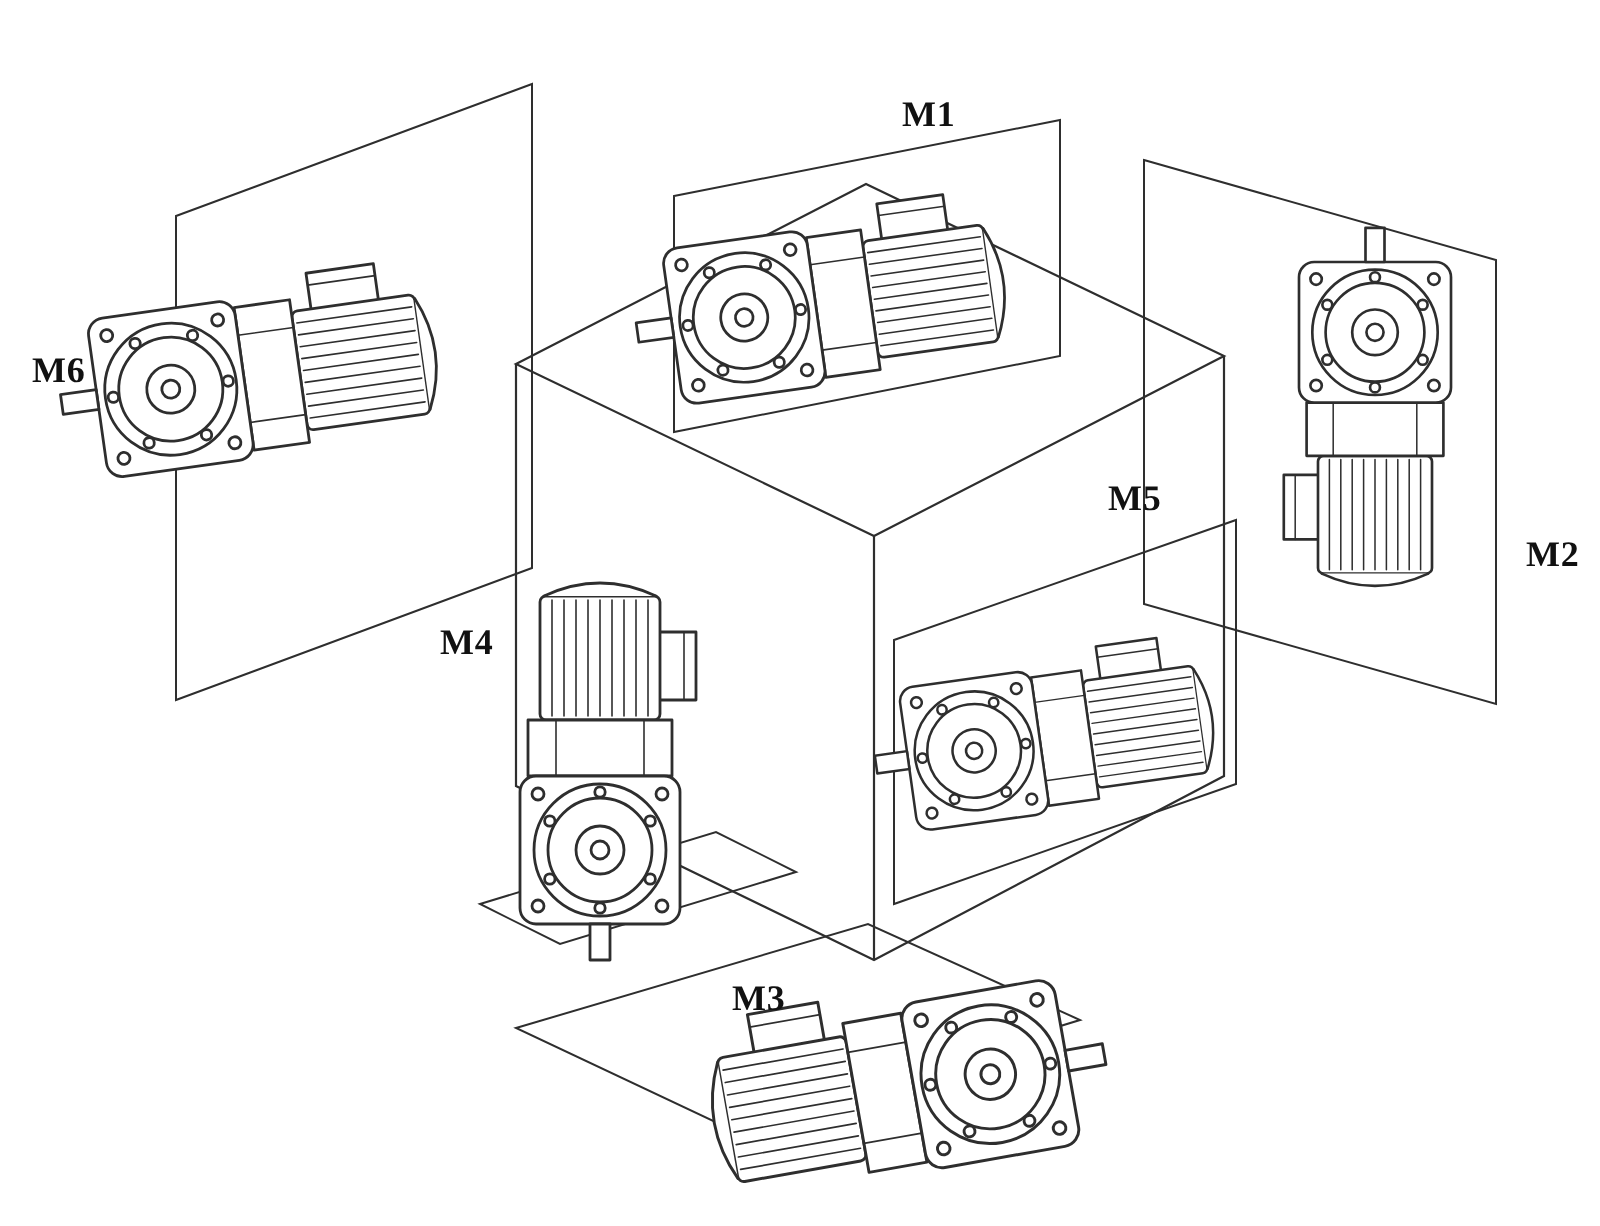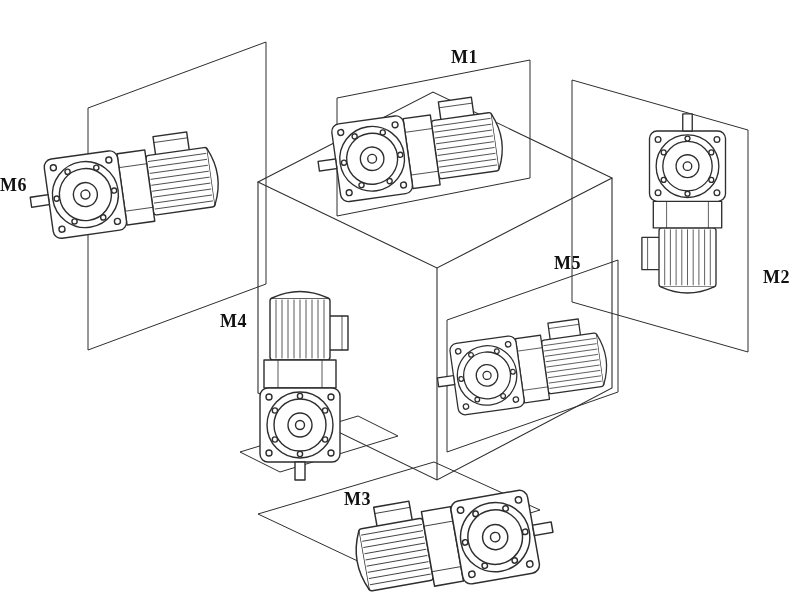--- a/index.html
+++ b/index.html
@@ -105,18 +105,18 @@
     <g>
       <use href="#gm" transform="translate(350,482) rotate(-90) scale(1,-1)"></use>
     </g>
     <g>
       <use href="#gm" transform="translate(545,475) rotate(-10) scale(-1.05,1.05)"></use>
     </g>
   </svg>
 
   <span class="lbl" style="left:451px; top:48px">M1</span>
   <span class="lbl" style="left:763px; top:268px">M2</span>
-  <span class="lbl" style="left:344px; top:490px">M3</span>
+  <span class="lbl" style="left:366px; top:490px">M3</span>
   <span class="lbl" style="left:220px; top:312px">M4</span>
-  <span class="lbl" style="left:554px; top:254px">M5</span>
-  <span class="lbl" style="left:0; top:176px">M6</span>
+  <span class="lbl" style="left:554px; top:240px">M5</span>
+  <span class="lbl" style="left:16px; top:176px">M6</span>
 
 </div>
 
 </body></html>

